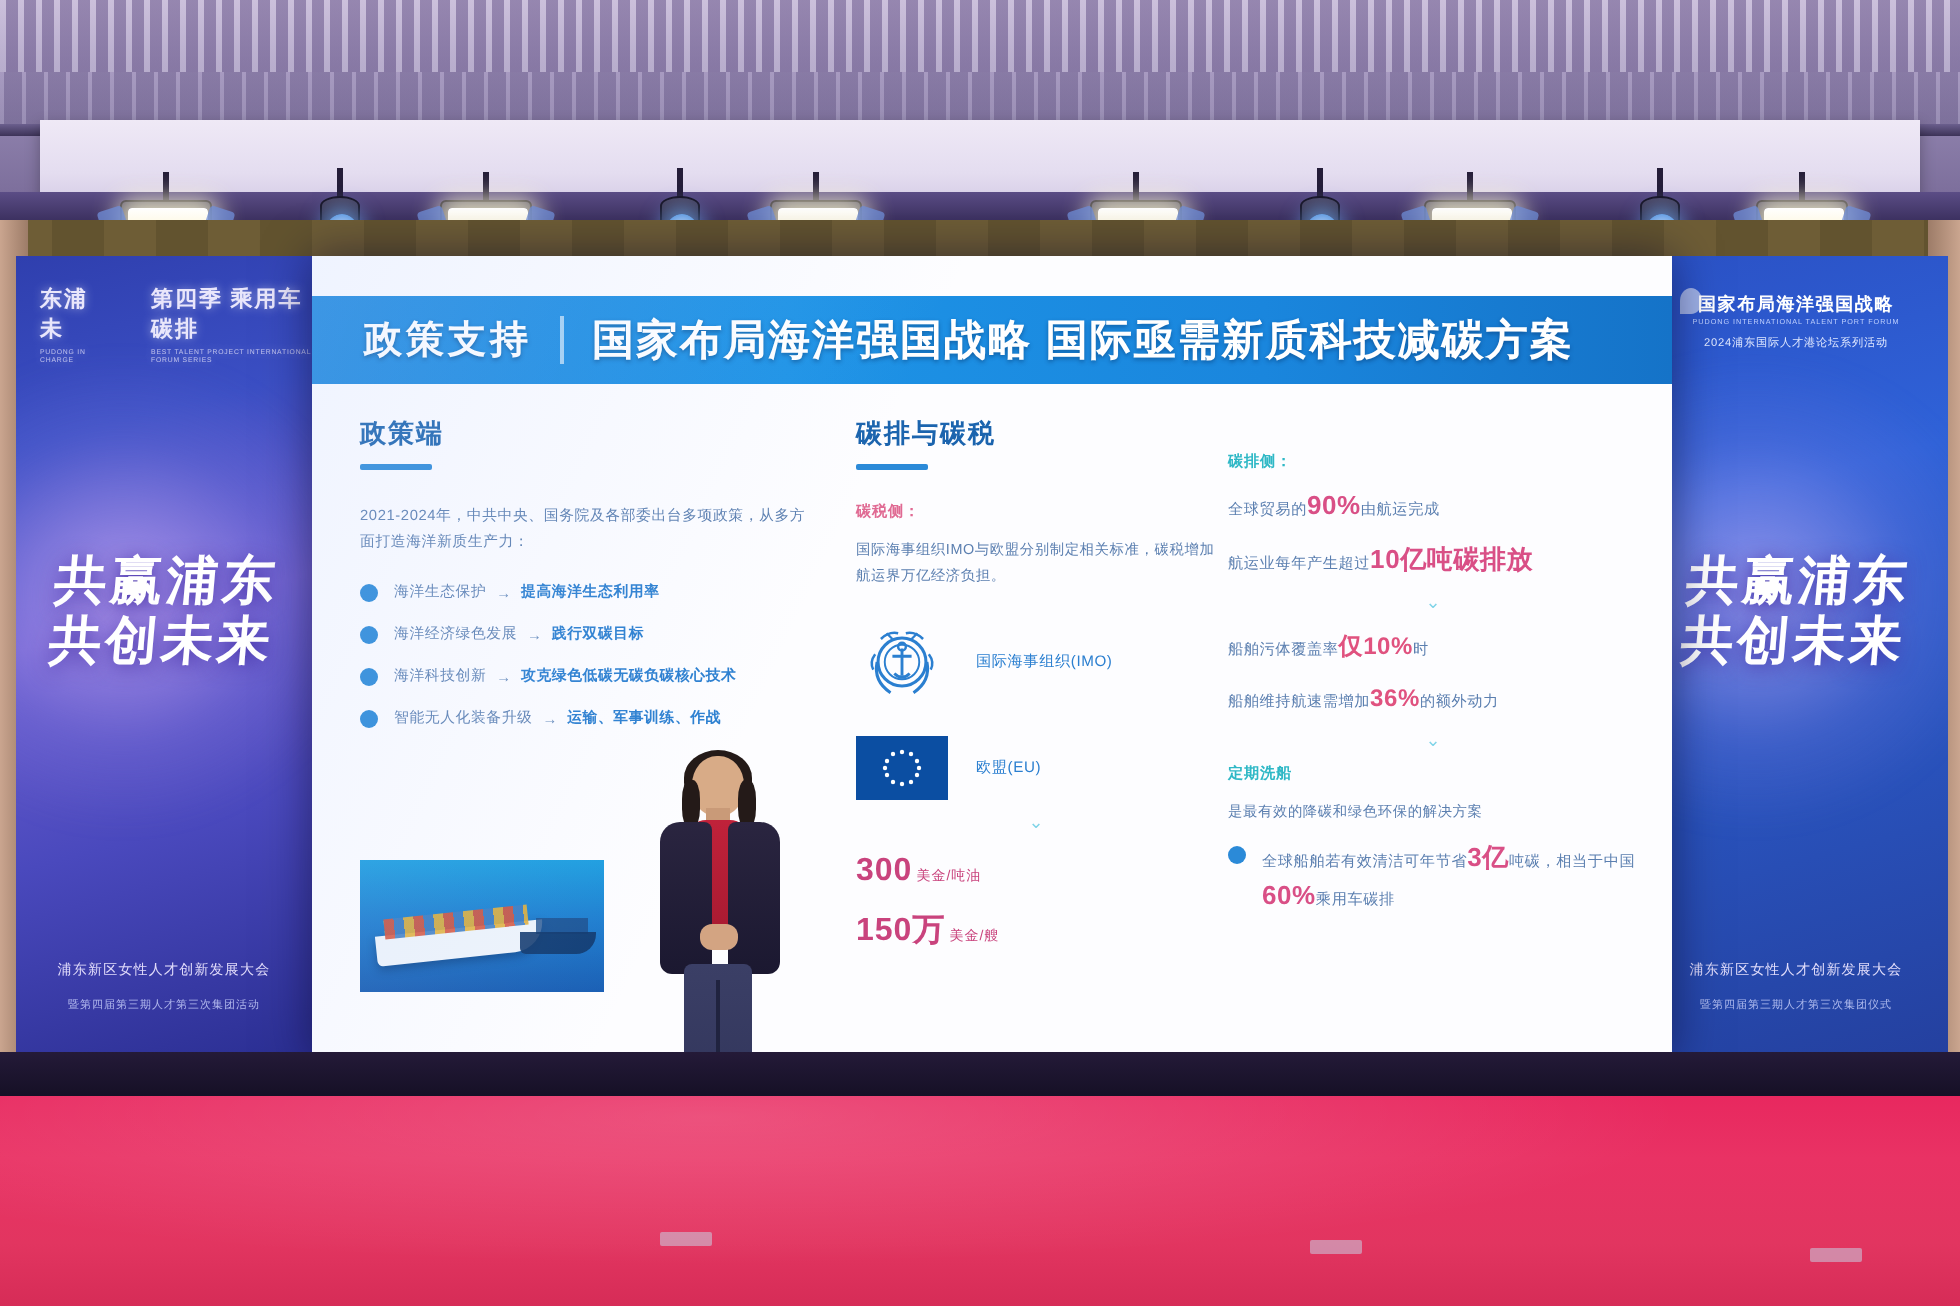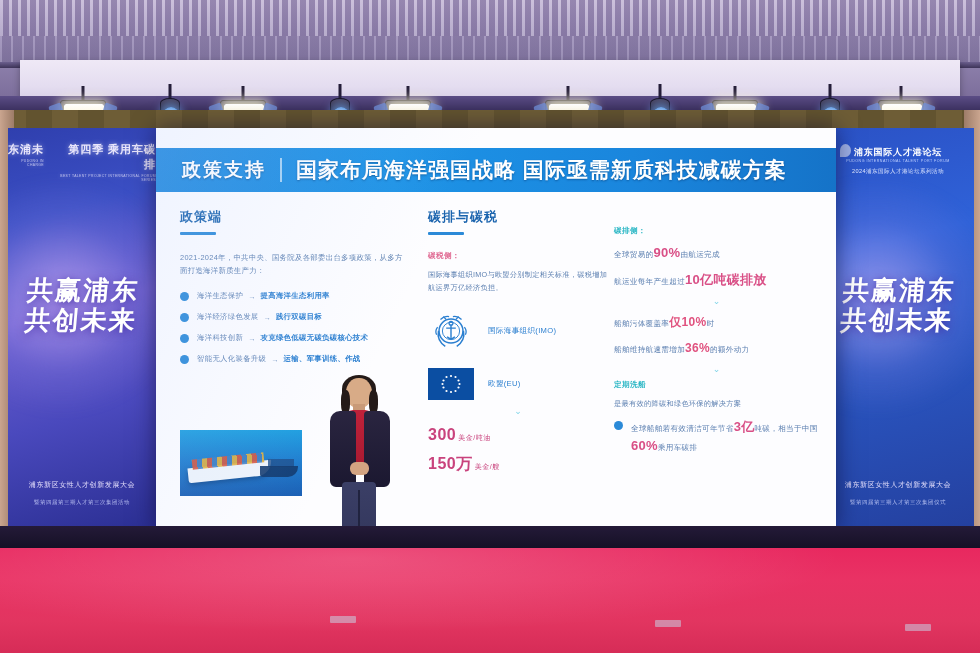--- a/index.html
+++ b/index.html
@@ -64,22 +64,22 @@
             background:linear-gradient(165deg,#2f3fae 0%,#3b4fc4 22%,#6c5fd0 45%,#4a49bd 70%,#2b2f93 100%); }
   .banner.left  { left:8px; }
   .banner.right { right:6px; width:152px;
             background:linear-gradient(165deg,#2b52c6 0%,#2f62d8 30%,#2a55c0 60%,#24409f 100%); }
   .banner .glow { position:absolute; left:-20%; top:12%; width:140%; height:60%;
             background:radial-gradient(ellipse at 40% 50%, rgba(225,190,255,.55) 0%, rgba(150,140,235,.18) 45%, rgba(0,0,0,0) 70%);
             filter:blur(6px); }
   .banner .logo-row { position:absolute; left:0; top:14px; width:100%;
             display:flex; justify-content:center; gap:14px; }
   .cal-logo { color:#f3efff; font-family:"Liberation Serif","DejaVu Serif",serif;
-              font-weight:700; font-size:11px; letter-spacing:1px; text-align:right;
-              text-shadow:0 0 5px rgba(255,255,255,.5); opacity:.95; }
+              font-weight:700; font-size:11px; letter-spacing:1px; text-align:left;
+              text-shadow:0 0 5px rgba(255,255,255,.5); opacity:.95;margin-left:12px; }
   .cal-logo .sub { display:block; font-size:3.4px; letter-spacing:.4px; opacity:.75; margin-top:2px;
               font-family:"Liberation Sans",sans-serif; font-weight:400; }
   .banner .slogan { position:absolute; left:0; top:148px; width:100%; text-align:center;
               color:#ffffff; font-family:"Liberation Serif","DejaVu Serif",serif; font-weight:700;
               font-size:26px; line-height:30px; letter-spacing:2px;
               text-shadow:0 2px 10px rgba(60,40,160,.85); transform:skewX(-5deg); }
   .banner .foot1 { position:absolute; left:0; bottom:38px; width:100%; text-align:center;
               color:#eae4ff; font-size:7px; letter-spacing:.6px; opacity:.95; }
   .banner .foot2 { position:absolute; left:0; bottom:22px; width:100%; text-align:center;
               color:#cfd6ff; font-size:5.5px; letter-spacing:.5px; opacity:.8; }
@@ -311,21 +311,21 @@
       <div>共赢浦东</div>
       <div>共创未来</div>
     </div>
     <div class="foot1">浦东新区女性人才创新发展大会</div>
     <div class="foot2">暨第四届第三期人才第三次集团活动</div>
   </div>
 
   <div class="banner right">
     <div class="glow"></div>
     <div class="dot-mark"></div>
-    <div class="forum-hd">浦东国际人才港论坛</div>
+    <div class="forum-hd">国家布局海洋强国战略</div>
     <div class="forum-en">PUDONG INTERNATIONAL TALENT PORT FORUM</div>
     <div class="forum-sub">2024浦东国际人才港论坛系列活动</div>
     <div class="slogan">
       <div>共赢浦东</div>
       <div>共创未来</div>
     </div>
     <div class="foot1">浦东新区女性人才创新发展大会</div>
     <div class="foot2">暨第四届第三期人才第三次集团仪式</div>
   </div>
 

